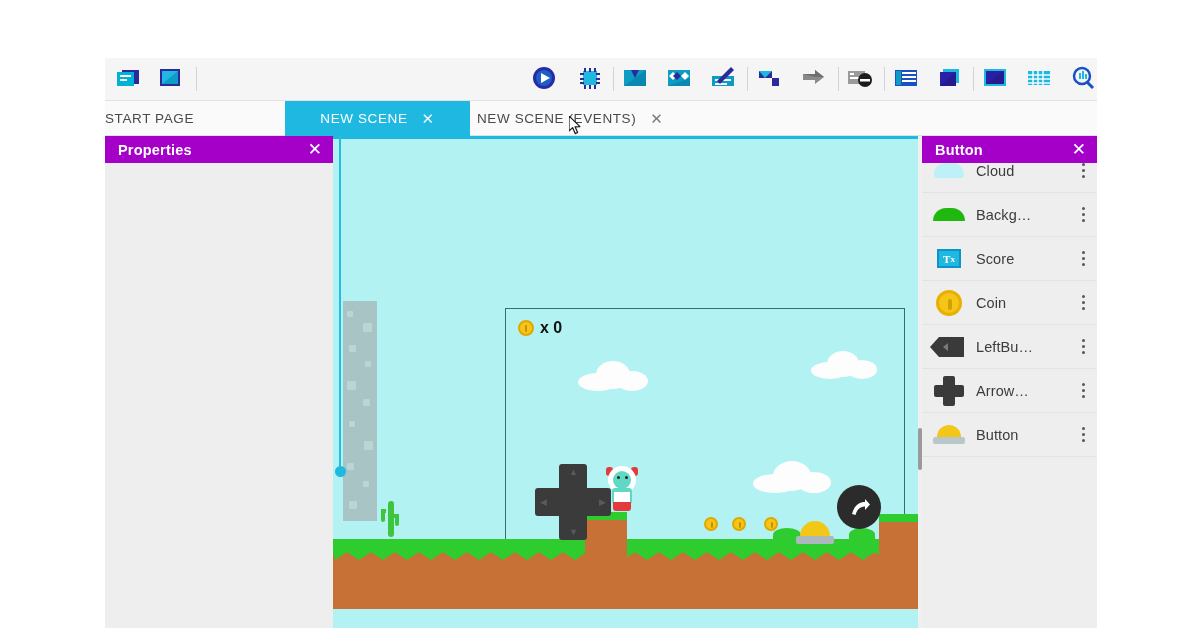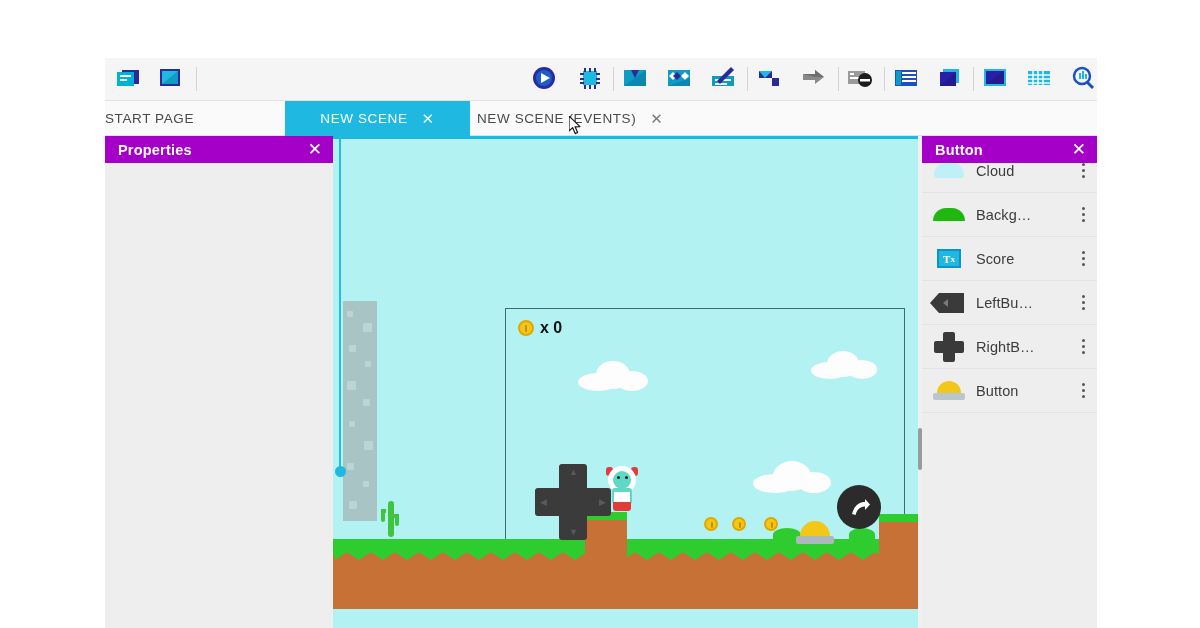--- a/index.html
+++ b/index.html
@@ -617,20 +617,31 @@
             <div class="t-score">T<sub>x</sub></div>
           </div>
         <div class="obj-label">Score</div>
         <div class="kebab">
             <i></i>
             <i></i>
             <i></i>
           </div>
       </div>
 
+      <div class="obj-row">
+        <div class="thumbbox">
+            <div class="t-coin"></div>
+          </div>
+        <div class="obj-label">Coin</div>
+        <div class="kebab">
+            <i></i>
+            <i></i>
+            <i></i>
+          </div>
+      </div>
 
 
       <div class="obj-row">
         <div class="thumbbox">
           <svg width="38" height="26" viewBox="0 0 38 26">
             <polygon points="0,13 9,3 34,3 34,23 9,23" fill="#3a3a3a"></polygon>
             <polygon points="13,13 18,9 18,17" fill="#7a7a7a"></polygon>
           </svg>
         </div>
         <div class="obj-label">LeftBu…</div>
@@ -643,21 +654,21 @@
 
 
 
       <div class="obj-row">
         <div class="thumbbox">
           <div class="t-arrow">
               <div class="hh"></div>
               <div class="vv"></div>
             </div>
         </div>
-        <div class="obj-label">RightB…</div>
+        <div class="obj-label">Arrow…</div>
         <div class="kebab">
             <i></i>
             <i></i>
             <i></i>
           </div>
       </div>
 
       <div class="obj-row">
         <div class="thumbbox">
           <div class="t-button">

